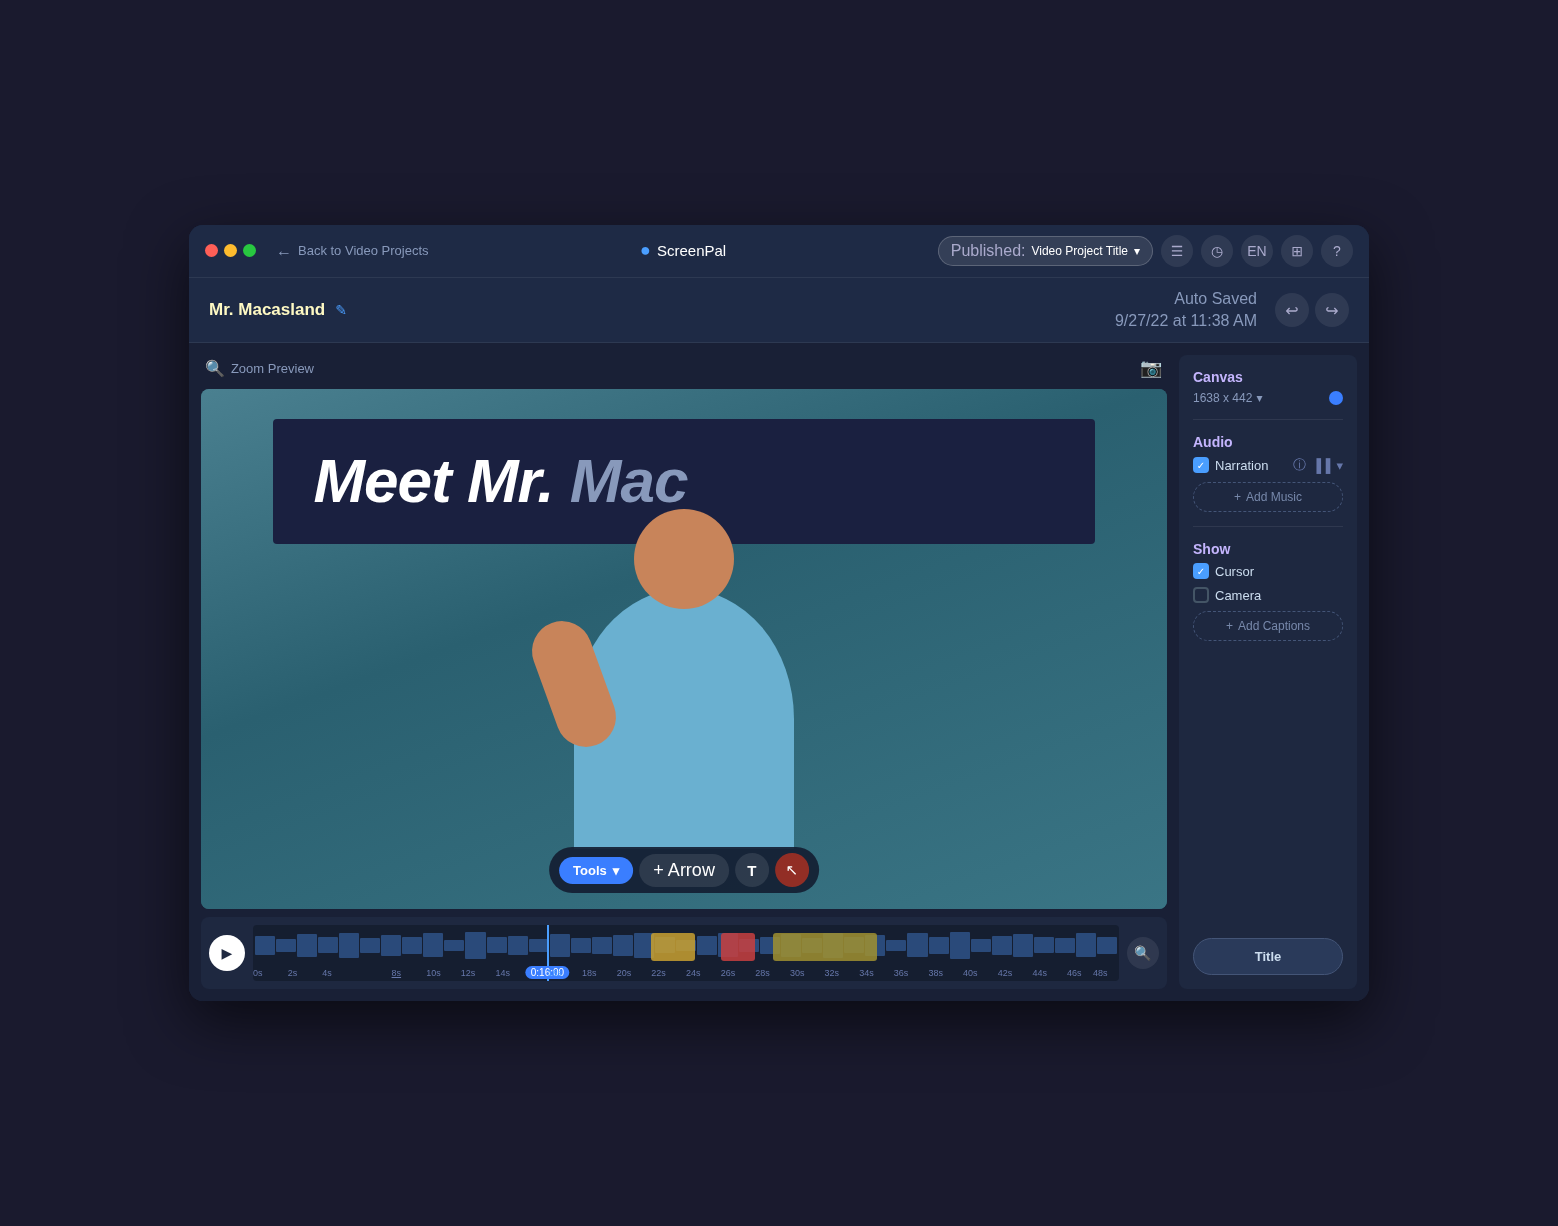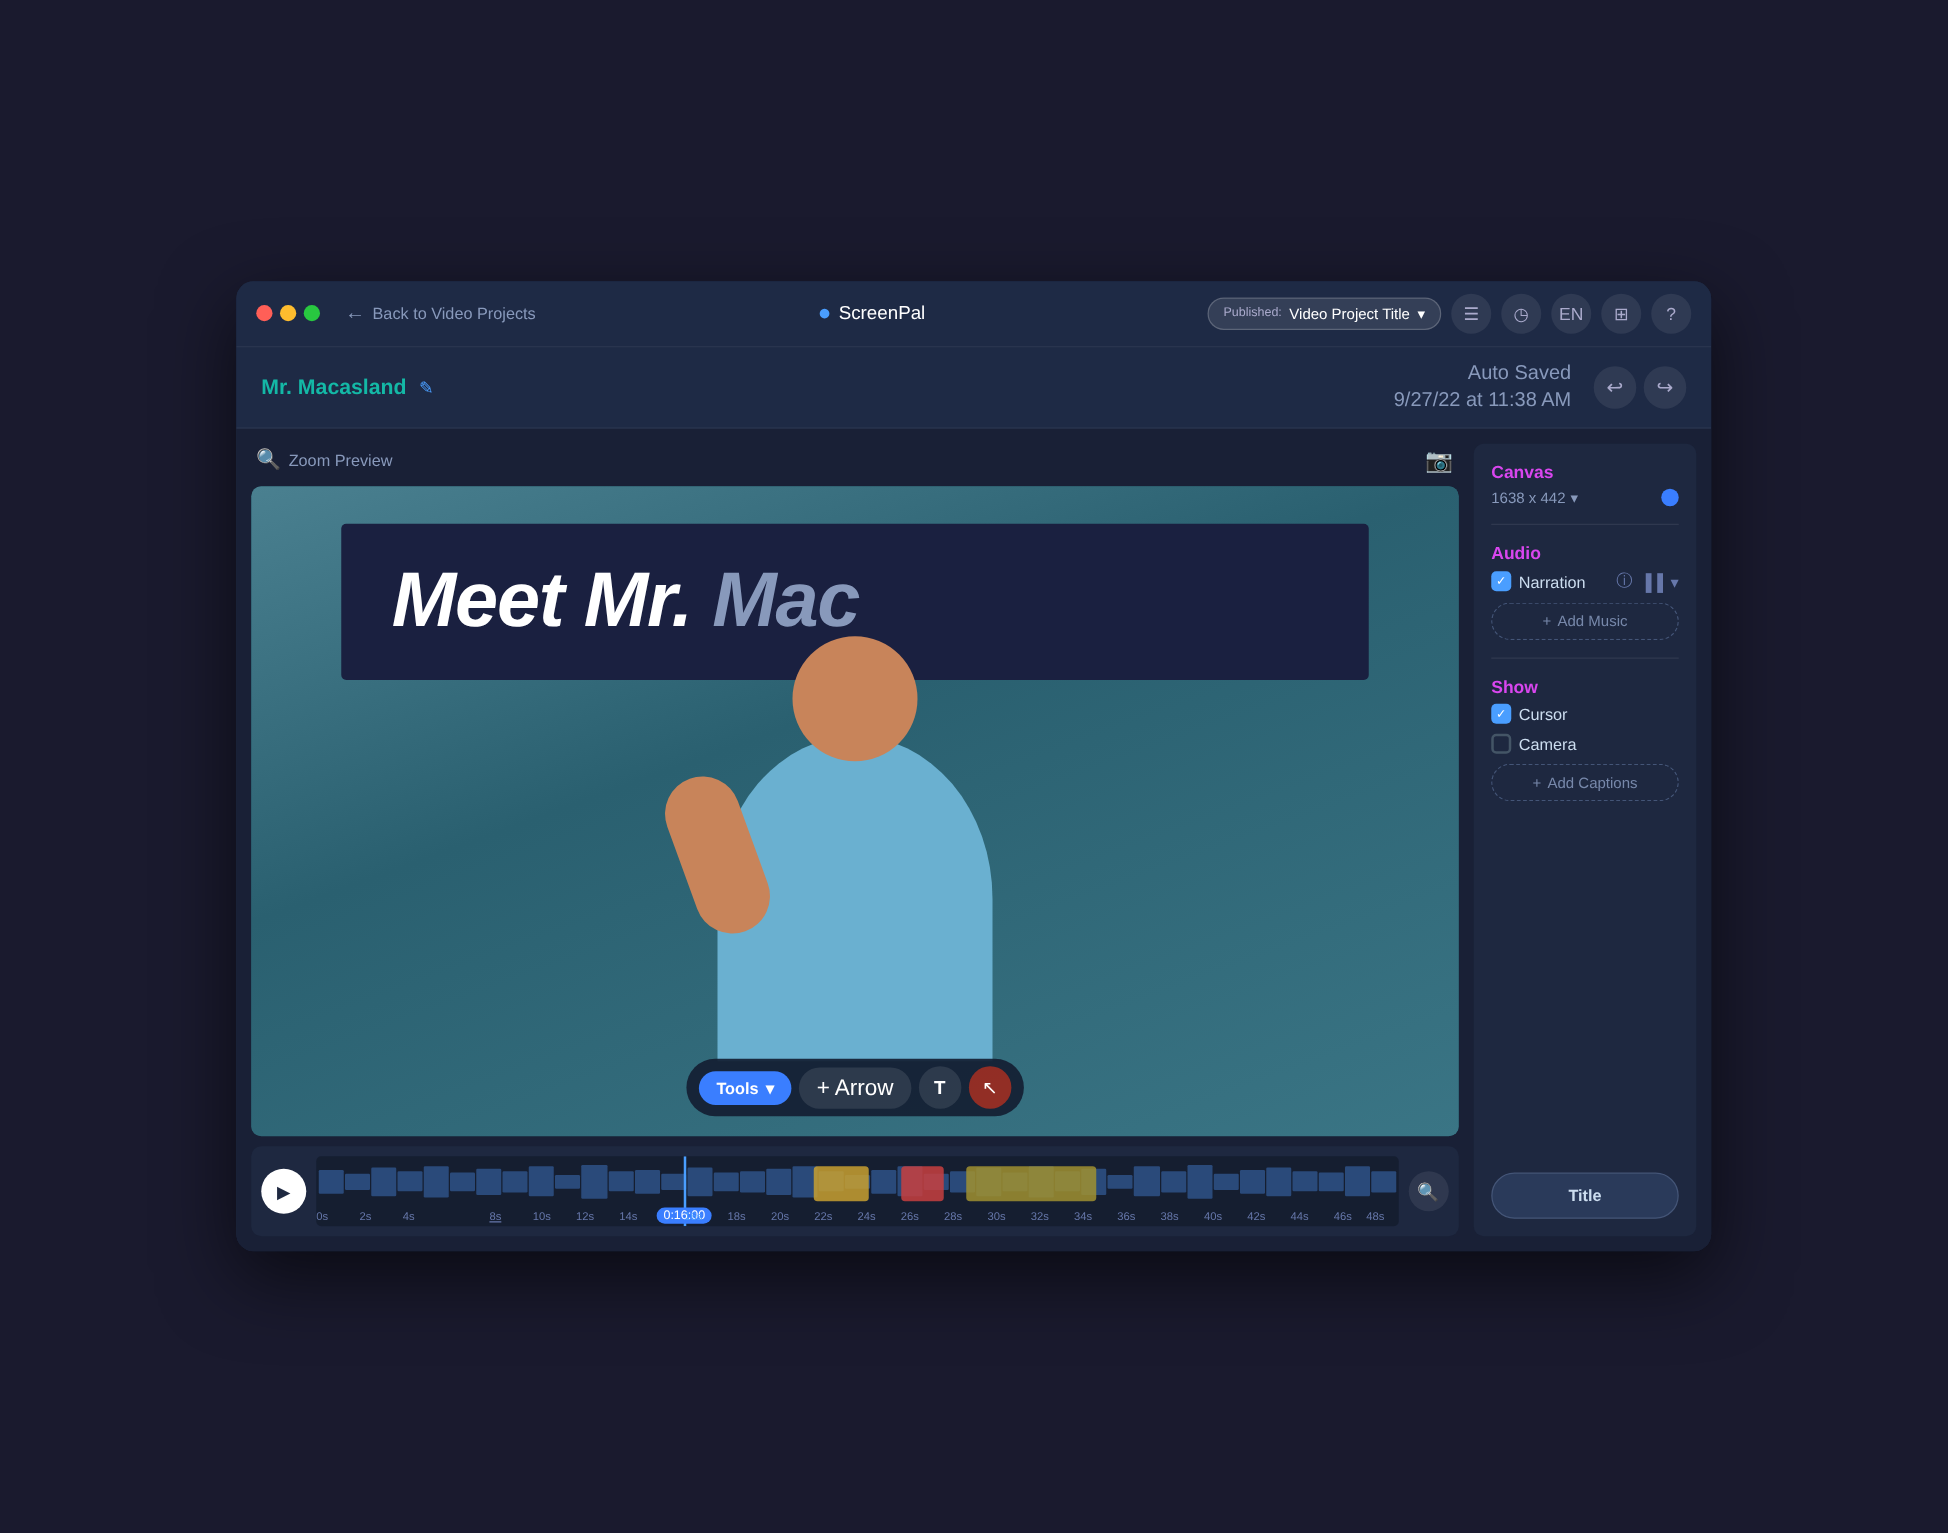--- a/index.html
+++ b/index.html
@@ -71,21 +71,21 @@
       border: 1px solid rgba(255,255,255,0.2);
       border-radius: 20px;
       padding: 5px 12px;
       color: #fff;
       font-size: 12px;
       cursor: pointer;
       display: flex;
       align-items: center;
       gap: 6px;
     }
-    .publish-btn .label { color: #aac; font-size: 10px; }
+    .publish-btn .label { color: #aac; font-size: 16px; }
     .icon-btn {
       width: 32px; height: 32px;
       border-radius: 50%;
       background: rgba(255,255,255,0.08);
       border: none;
       color: #aac;
       display: flex; align-items: center; justify-content: center;
       cursor: pointer;
       font-size: 14px;
     }
@@ -97,21 +97,21 @@
       align-items: center;
       justify-content: space-between;
       border-bottom: 1px solid rgba(255,255,255,0.07);
     }
     .project-name-area {
       display: flex;
       align-items: center;
       gap: 10px;
     }
     .project-name {
-      color: #14b8a6;
+      color: #fef9c3;
       font-size: 17px;
       font-weight: 600;
     }
     .edit-icon {
       color: #4a9eff;
       font-size: 14px;
       cursor: pointer;
     }
     .auto-saved {
       text-align: right;
@@ -336,21 +336,21 @@
       width: 178px;
       flex-shrink: 0;
       background: #1e2840;
       border-radius: 8px;
       padding: 14px;
       display: flex;
       flex-direction: column;
       gap: 14px;
     }
     .panel-section-title {
-      color: #d946ef;
+      color: #c4b5fd;
       font-size: 14px;
       font-weight: 600;
       margin-bottom: 6px;
     }
     .canvas-row {
       display: flex;
       align-items: center;
       justify-content: space-between;
     }
     .canvas-size {

